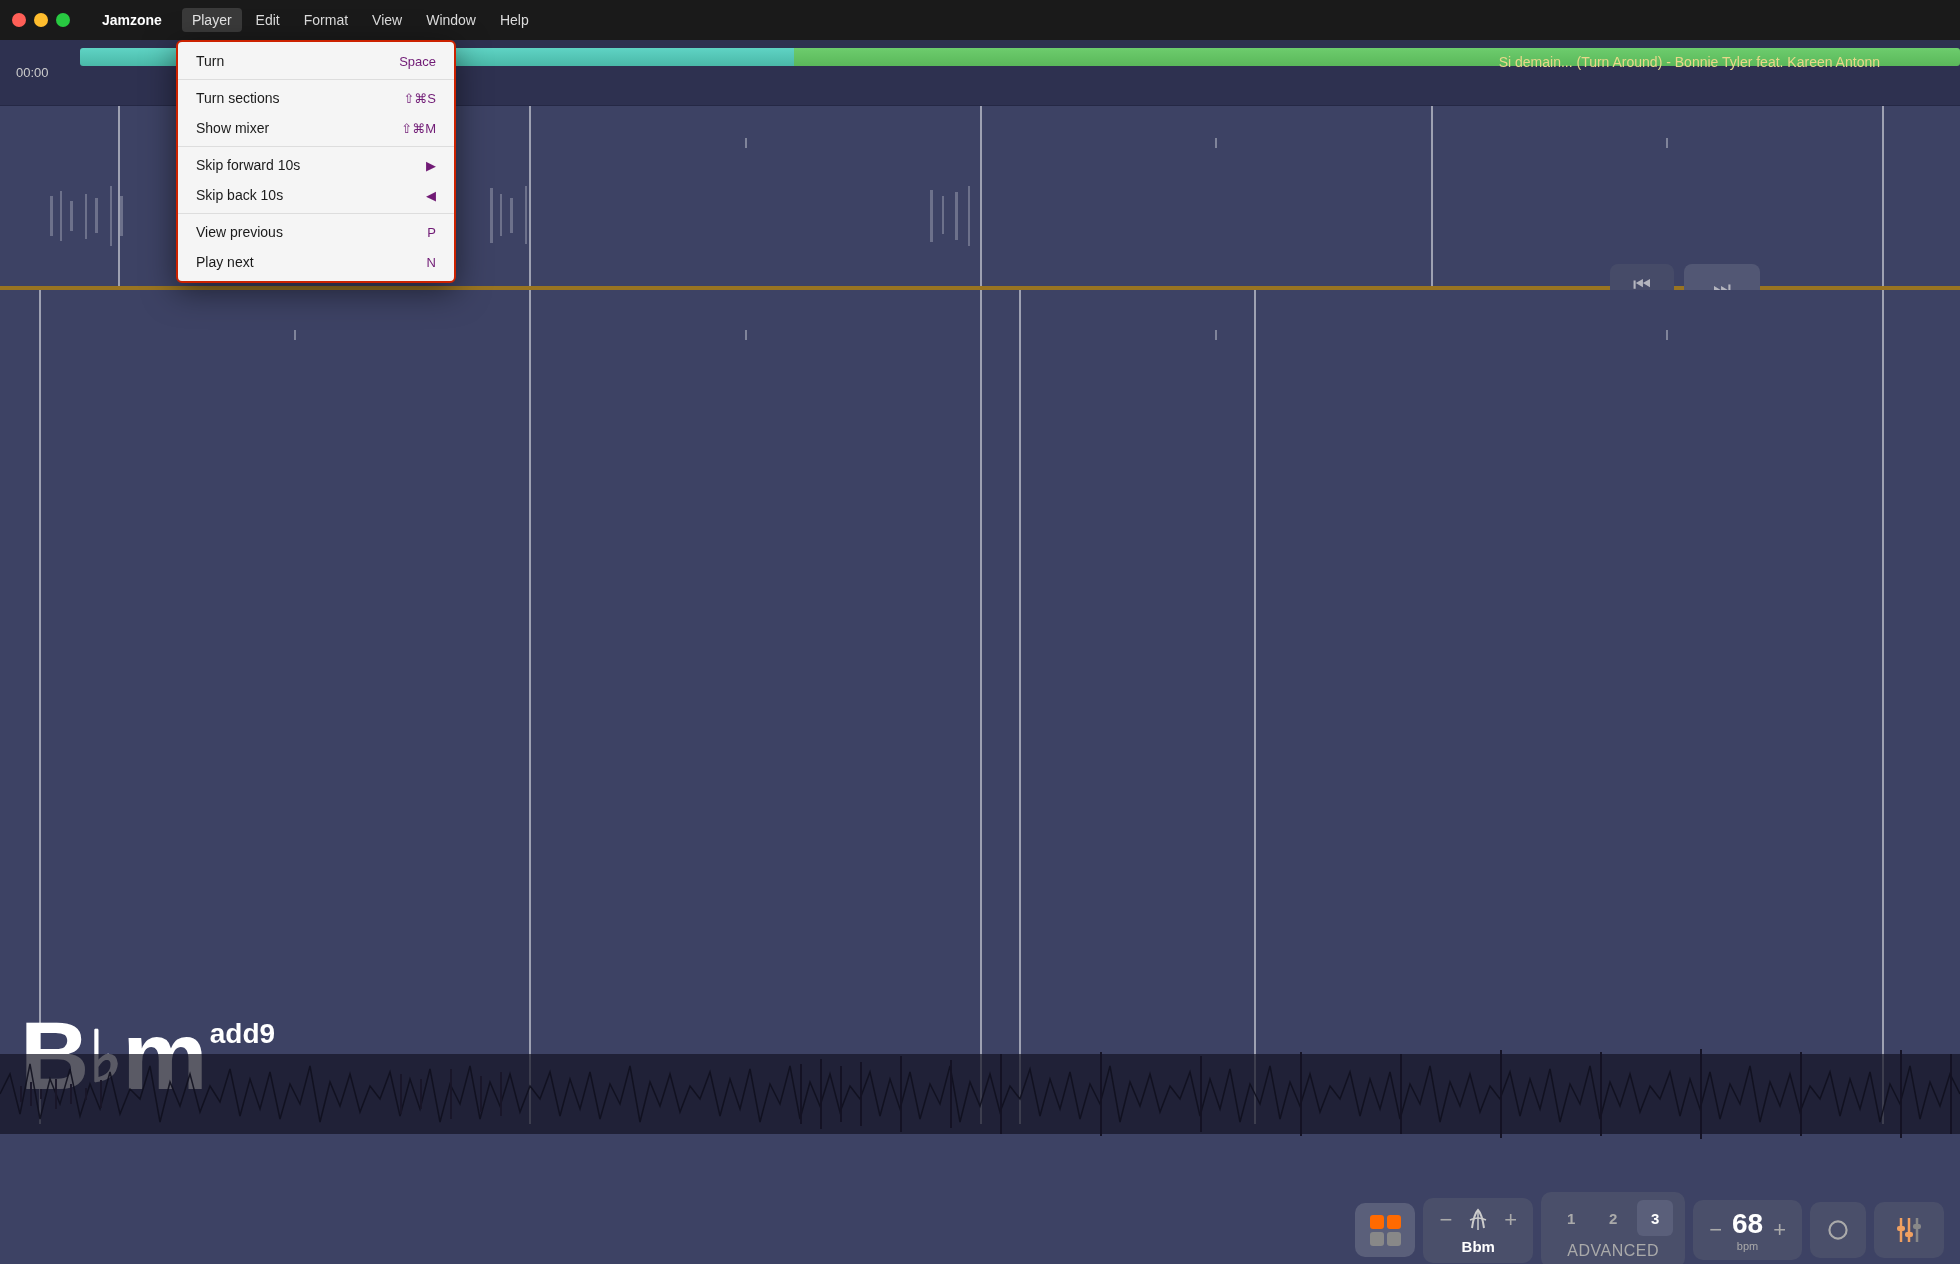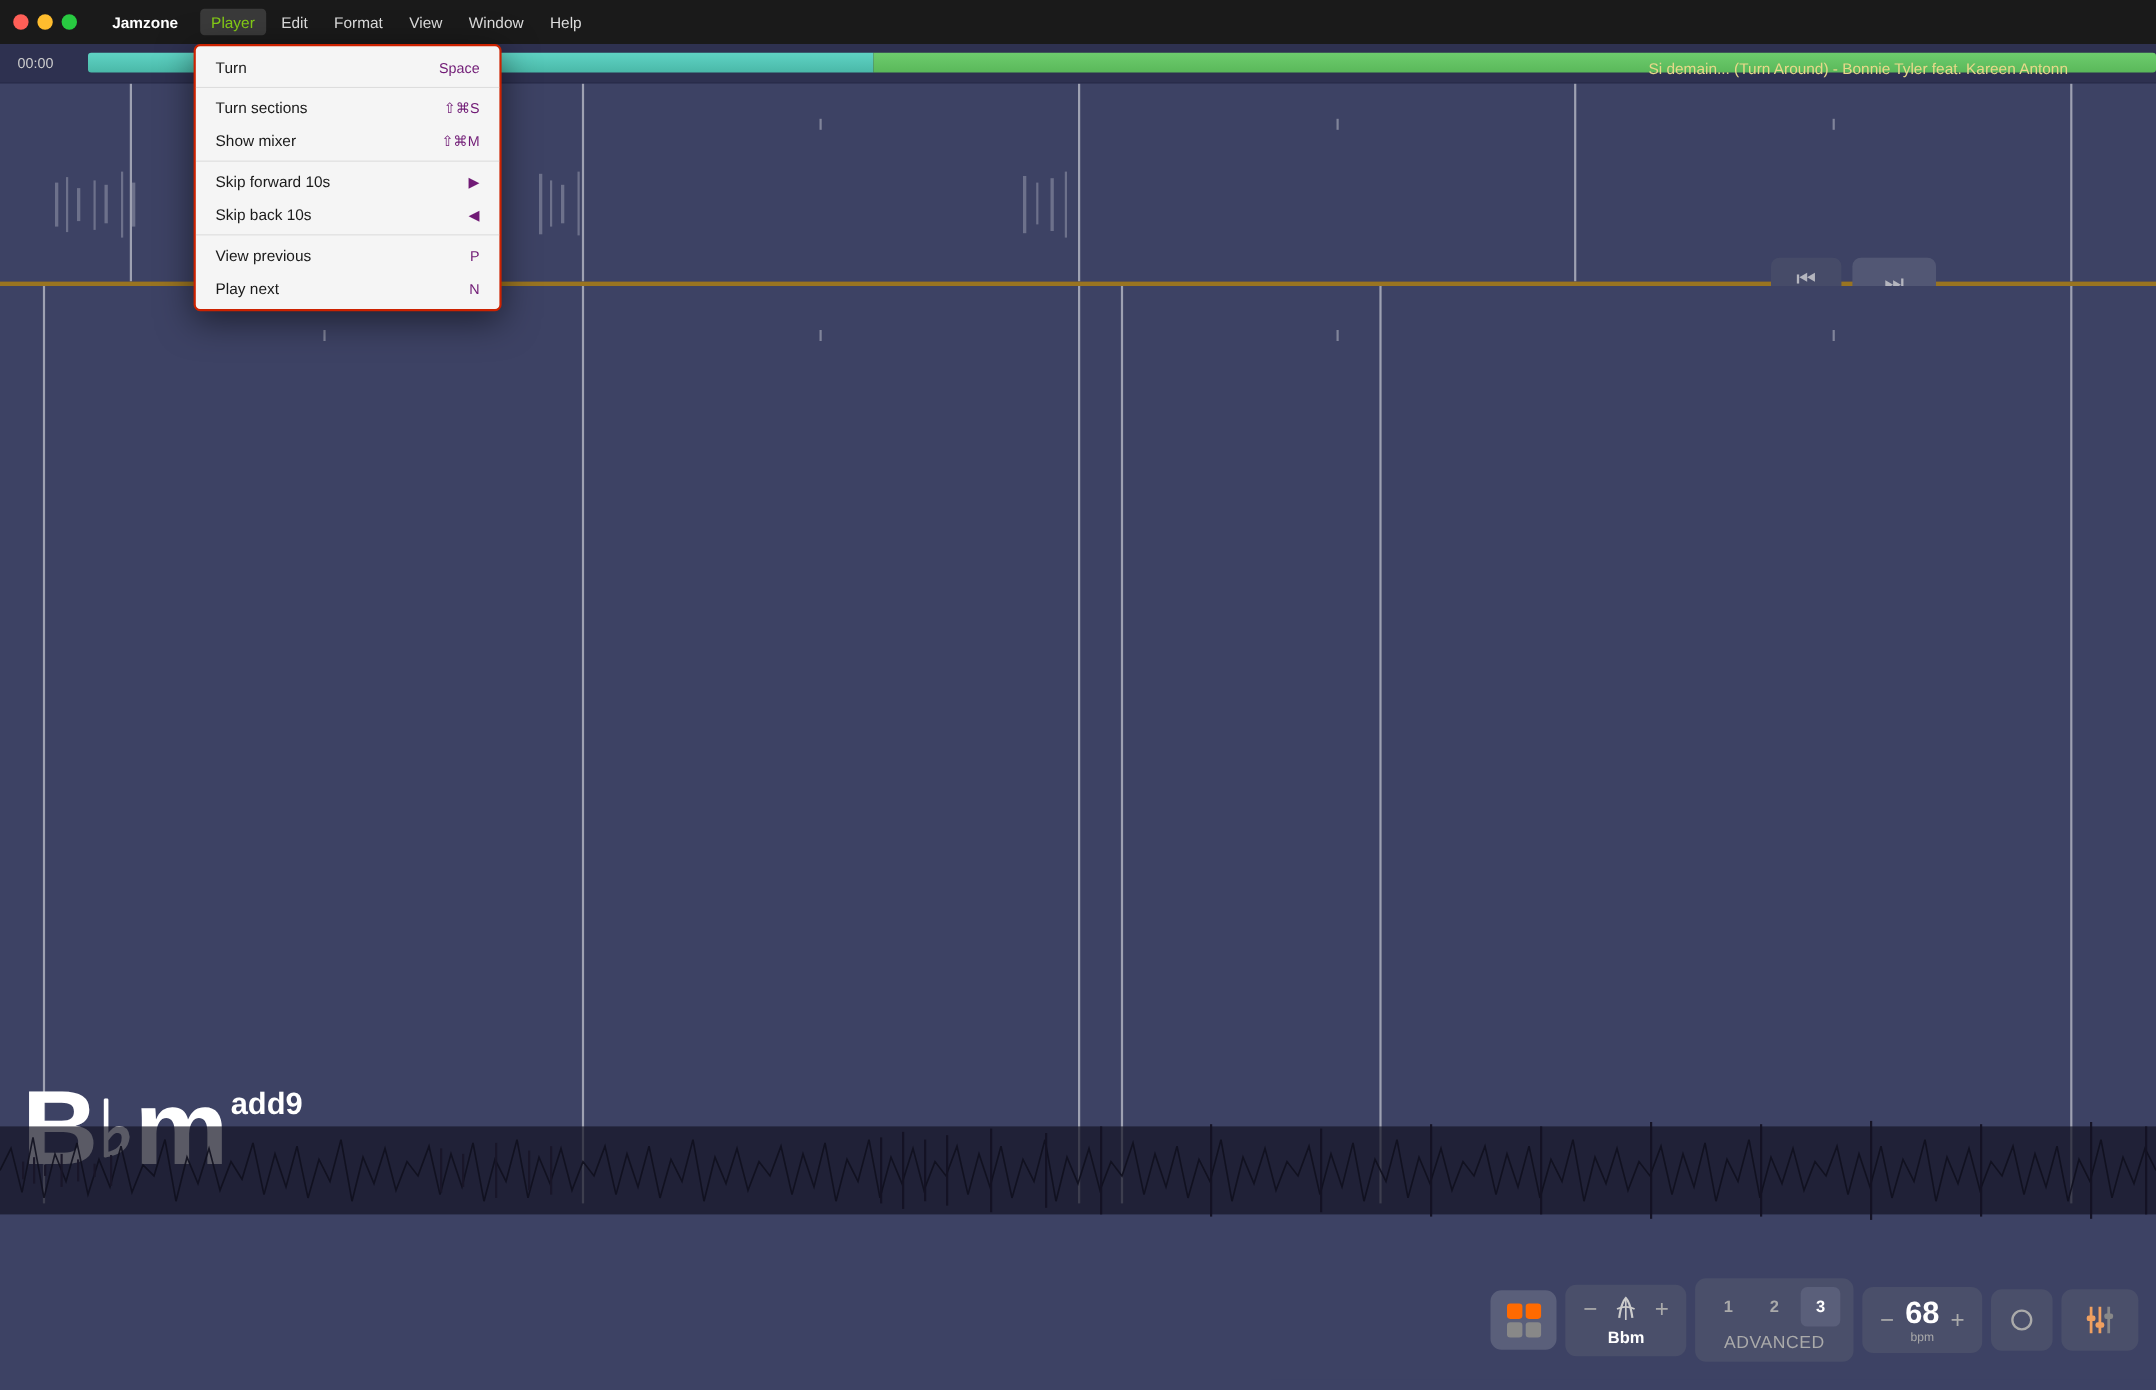--- a/index.html
+++ b/index.html
@@ -40,21 +40,21 @@
     }
     .menu-item {
       color: #ddd;
       font-size: 14px;
       padding: 4px 10px;
       border-radius: 4px;
       cursor: pointer;
     }
     .menu-item.active {
       background: #3a3a3a;
-      color: #84cc16;
+      color: #e5e5e5;
     }
     .traffic-lights {
       display: flex;
       gap: 8px;
       margin-right: 16px;
     }
     .traffic-light {
       width: 14px;
       height: 14px;
       border-radius: 50%;
@@ -102,21 +102,21 @@
     
     .main-content {
       width: 100%;
       height: calc(100% - 40px);
       position: relative;
       background: #3d4264;
     }
 
     
     .timeline-header {
-      height: 36px;
+      height: 66px;
       background: #2e3150;
       display: flex;
       align-items: center;
       position: relative;
       border-bottom: 1px solid #252845;
     }
     .time-display {
       color: #ccc;
       font-size: 13px;
       padding-left: 16px;

